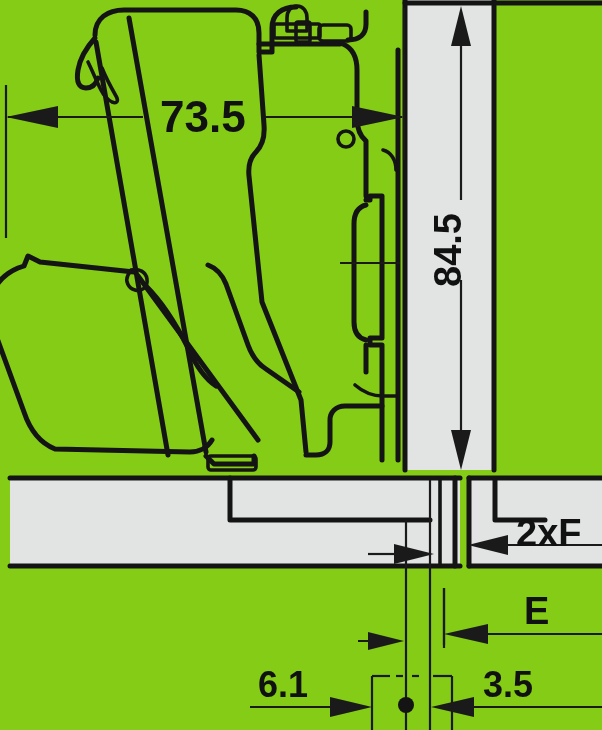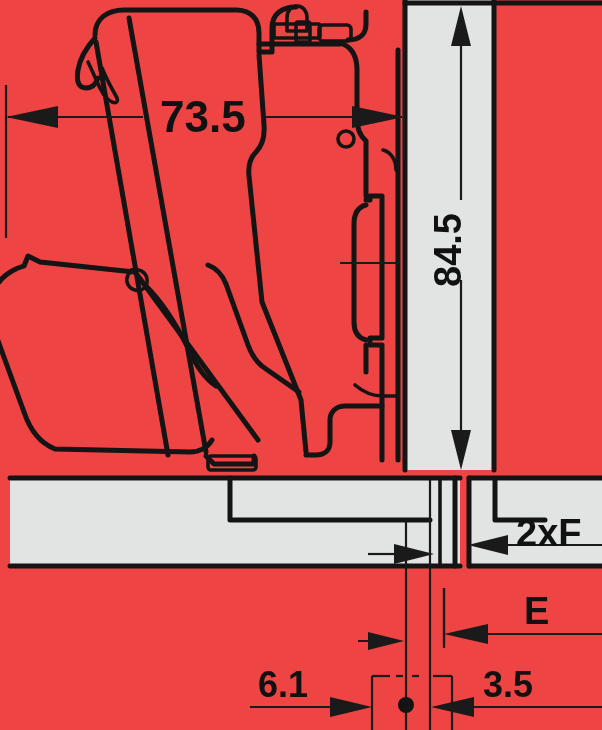--- a/index.html
+++ b/index.html
@@ -1,21 +1,21 @@
 <!DOCTYPE html>
 <html><head>
 <meta charset="utf-8">
 <style>
   html,body{margin:0;padding:0;background:#ffffff;}
   body{
     width:602px;height:730px;
     font-family:"Liberation Sans", sans-serif;
     overflow:hidden;
   }
-  #stage{position:relative;width:602px;height:730px;background:#ef4444;}
+  #stage{position:relative;width:602px;height:730px;background:#84cc16;}
   svg#drawing{display:block;width:602px;height:730px;}
   .dimtext{
     font-family:"Liberation Sans", sans-serif;
     font-weight:bold;
     fill:#111111;
   }
   .t-lg{font-size:44px;}
   .t-md{font-size:38px;}
   .t-sm{font-size:36px;}
   .outline{fill:none;stroke:#141414;stroke-width:5;stroke-linejoin:round;stroke-linecap:round;}

